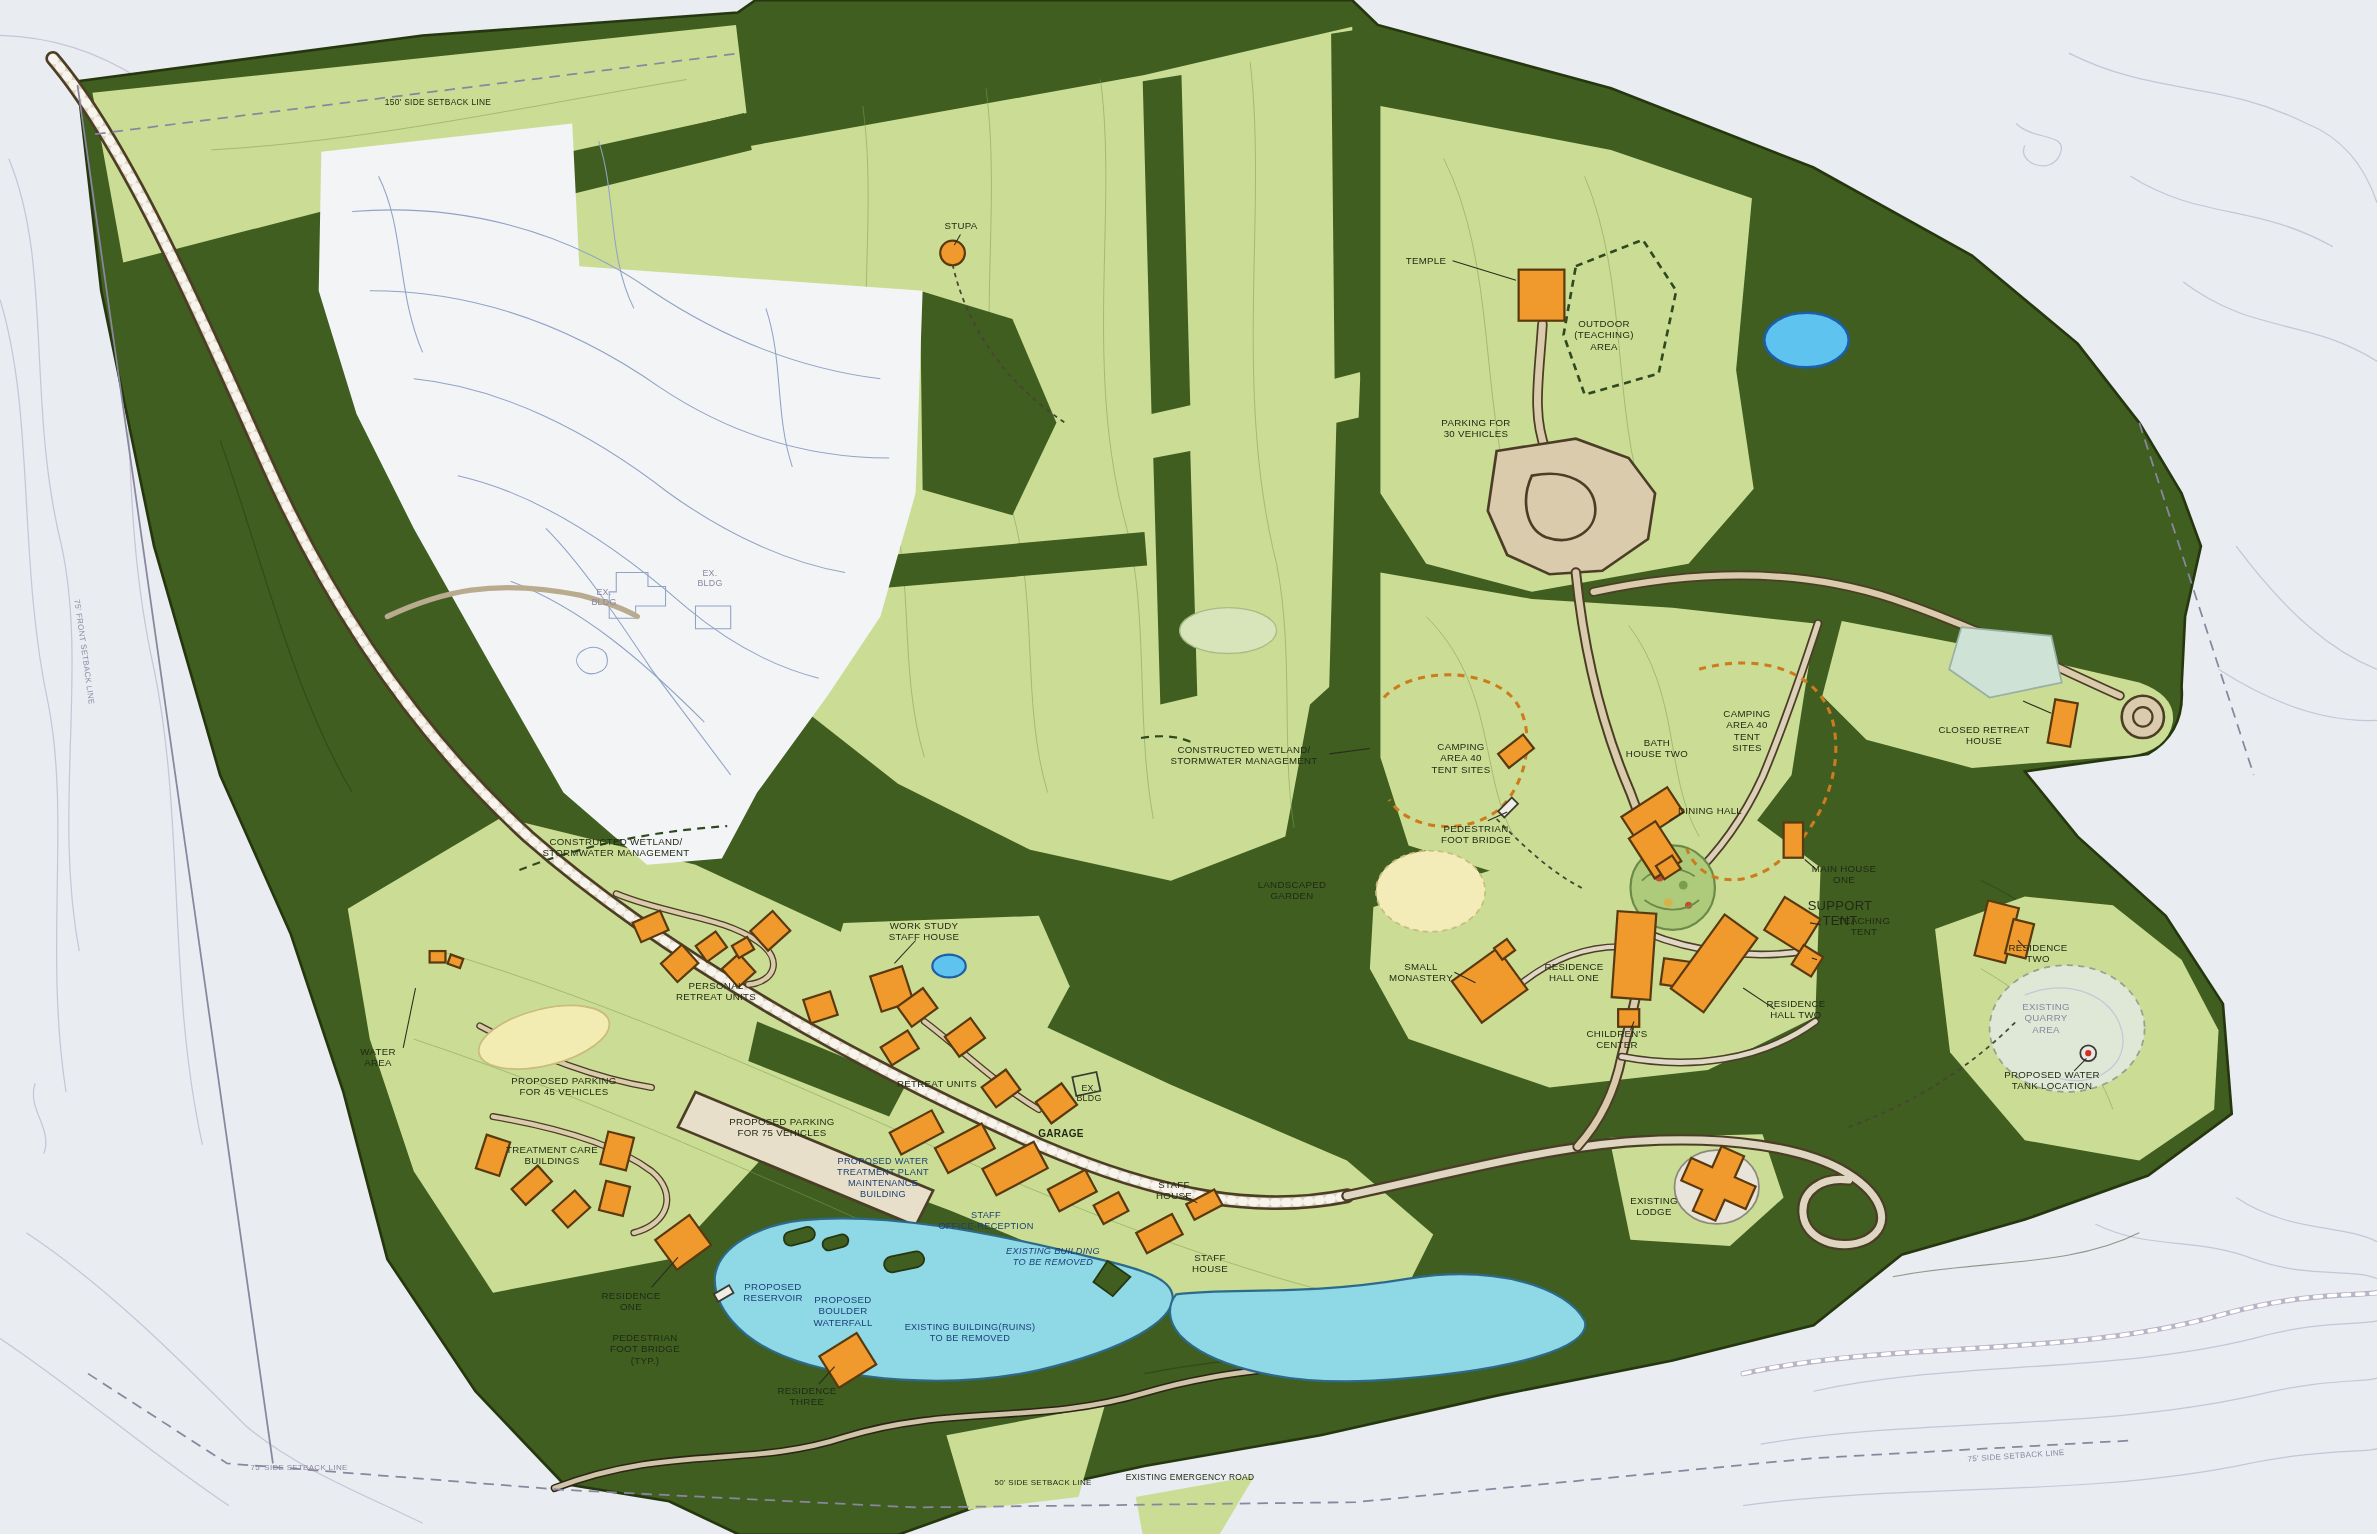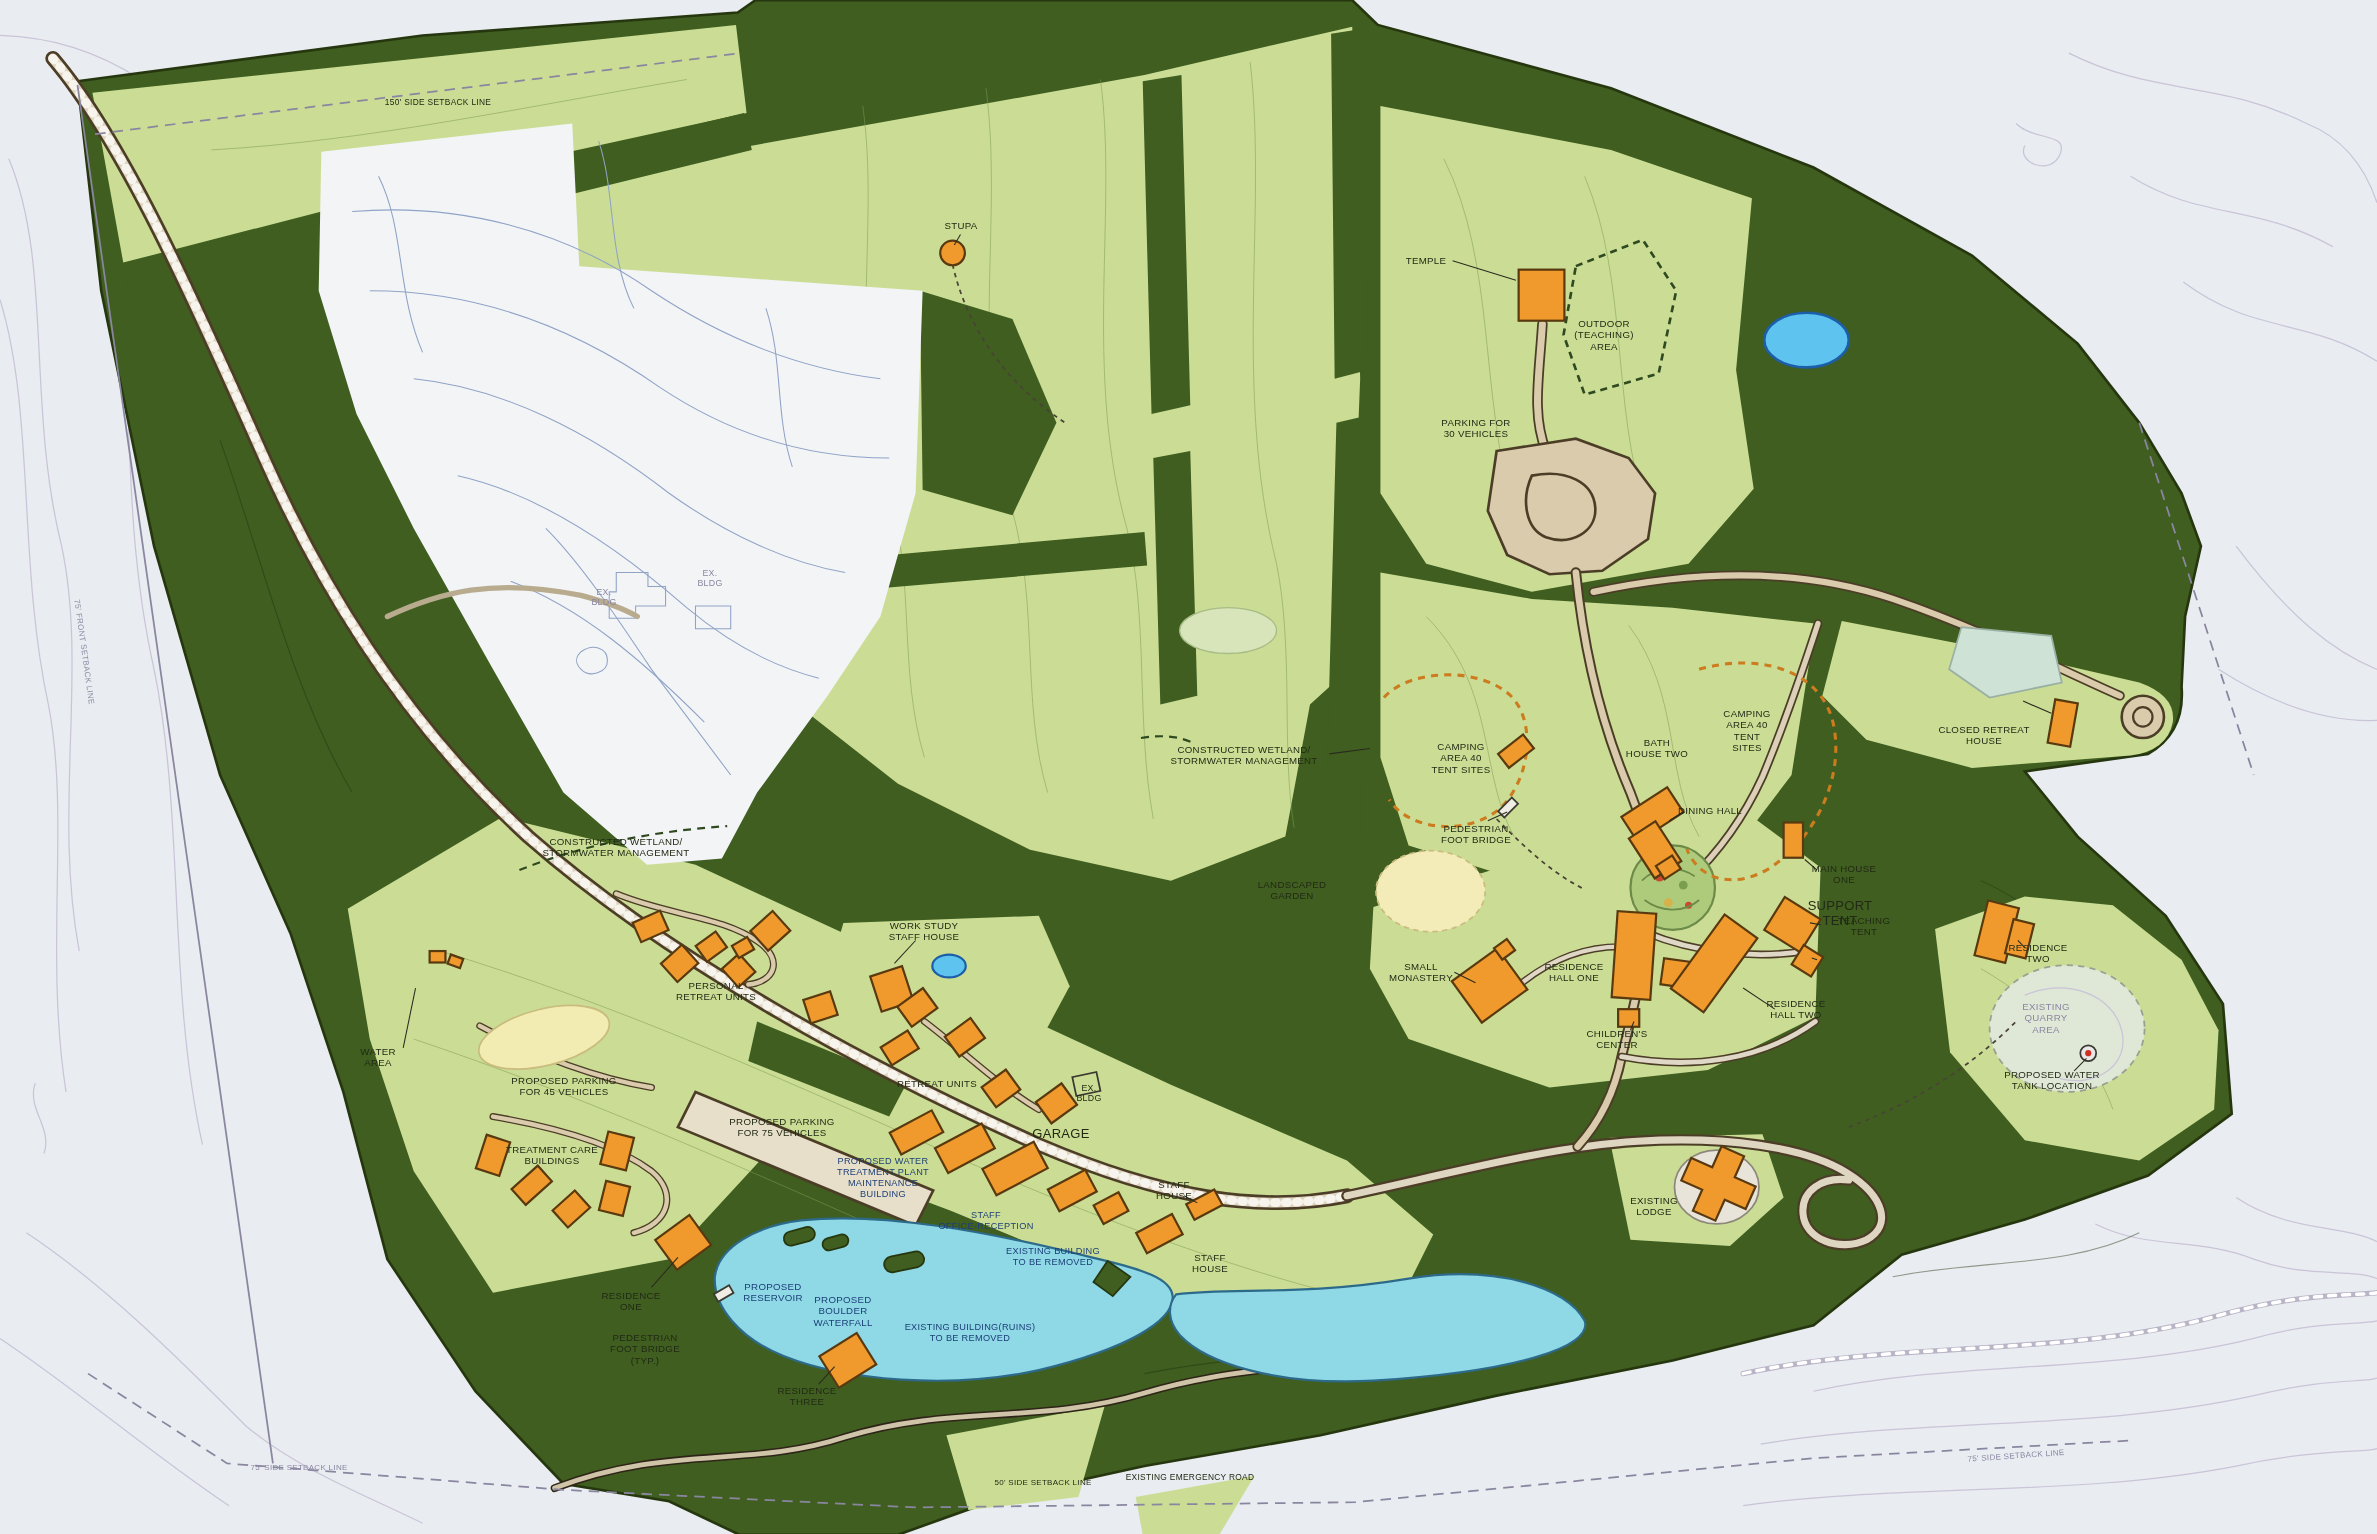--- a/index.html
+++ b/index.html
@@ -377,40 +377,40 @@
       <div class="map-label muted" style="left: 2046px; top: 1018px; font-size: 9.7px;">EXISTING
 QUARRY
 AREA</div>
       <div class="map-label" style="left: 2052px; top: 1080px; font-size: 9.7px;">PROPOSED WATER
 TANK LOCATION</div>
       <div class="map-label" style="left: 1617px; top: 1039px; font-size: 9.7px;">CHILDREN'S
 CENTER</div>
       <div class="map-label" style="left: 937px; top: 1084px; font-size: 9.7px;">RETREAT UNITS</div>
       <div class="map-label" style="left: 1089px; top: 1093px; font-size: 8.8px;">EX.
 BLDG</div>
-      <div class="map-label" style="left: 1061px; top: 1134px; font-size: 13px;">GARAGE</div>
+      <div class="map-label" style="left: 1061px; top: 1134px; font-size: 10px; font-weight: bold;">GARAGE</div>
       <div class="map-label" style="left: 378px; top: 1057px; font-size: 9.7px;">WATER
 AREA</div>
       <div class="map-label" style="left: 564px; top: 1086px; font-size: 9.7px;">PROPOSED PARKING
 FOR 45 VEHICLES</div>
       <div class="map-label" style="left: 782px; top: 1127px; font-size: 9.7px;">PROPOSED PARKING
 FOR 75 VEHICLES</div>
       <div class="map-label" style="left: 552px; top: 1155px; font-size: 9.7px;">TREATMENT CARE
 BUILDINGS</div>
       <div class="map-label water" style="left: 883px; top: 1178px; font-size: 9.2px;">PROPOSED WATER
 TREATMENT PLANT
 MAINTENANCE
 BUILDING</div>
       <div class="map-label water" style="left: 986px; top: 1221px; font-size: 9.2px;">STAFF
 OFFICE-RECEPTION</div>
       <div class="map-label" style="left: 1174px; top: 1190px; font-size: 9.7px;">STAFF
 HOUSE</div>
       <div class="map-label" style="left: 1210px; top: 1263px; font-size: 9.7px;">STAFF
 HOUSE</div>
-      <div class="map-label water" style="left: 1053px; top: 1257px; font-size: 9.2px;">EXISTING BUILDING
+      <div class="map-label water" style="left: 1053px; top: 1257px; font-size: 9.2px; font-style: italic;">EXISTING BUILDING
 TO BE REMOVED</div>
       <div class="map-label water" style="left: 970px; top: 1333px; font-size: 9.2px;">EXISTING BUILDING(RUINS)
 TO BE REMOVED</div>
       <div class="map-label water" style="left: 773px; top: 1292px; font-size: 9.7px;">PROPOSED
 RESERVOIR</div>
       <div class="map-label water" style="left: 843px; top: 1311px; font-size: 9.7px;">PROPOSED
 BOULDER
 WATERFALL</div>
       <div class="map-label" style="left: 631px; top: 1301px; font-size: 9.7px;">RESIDENCE
 ONE</div>

